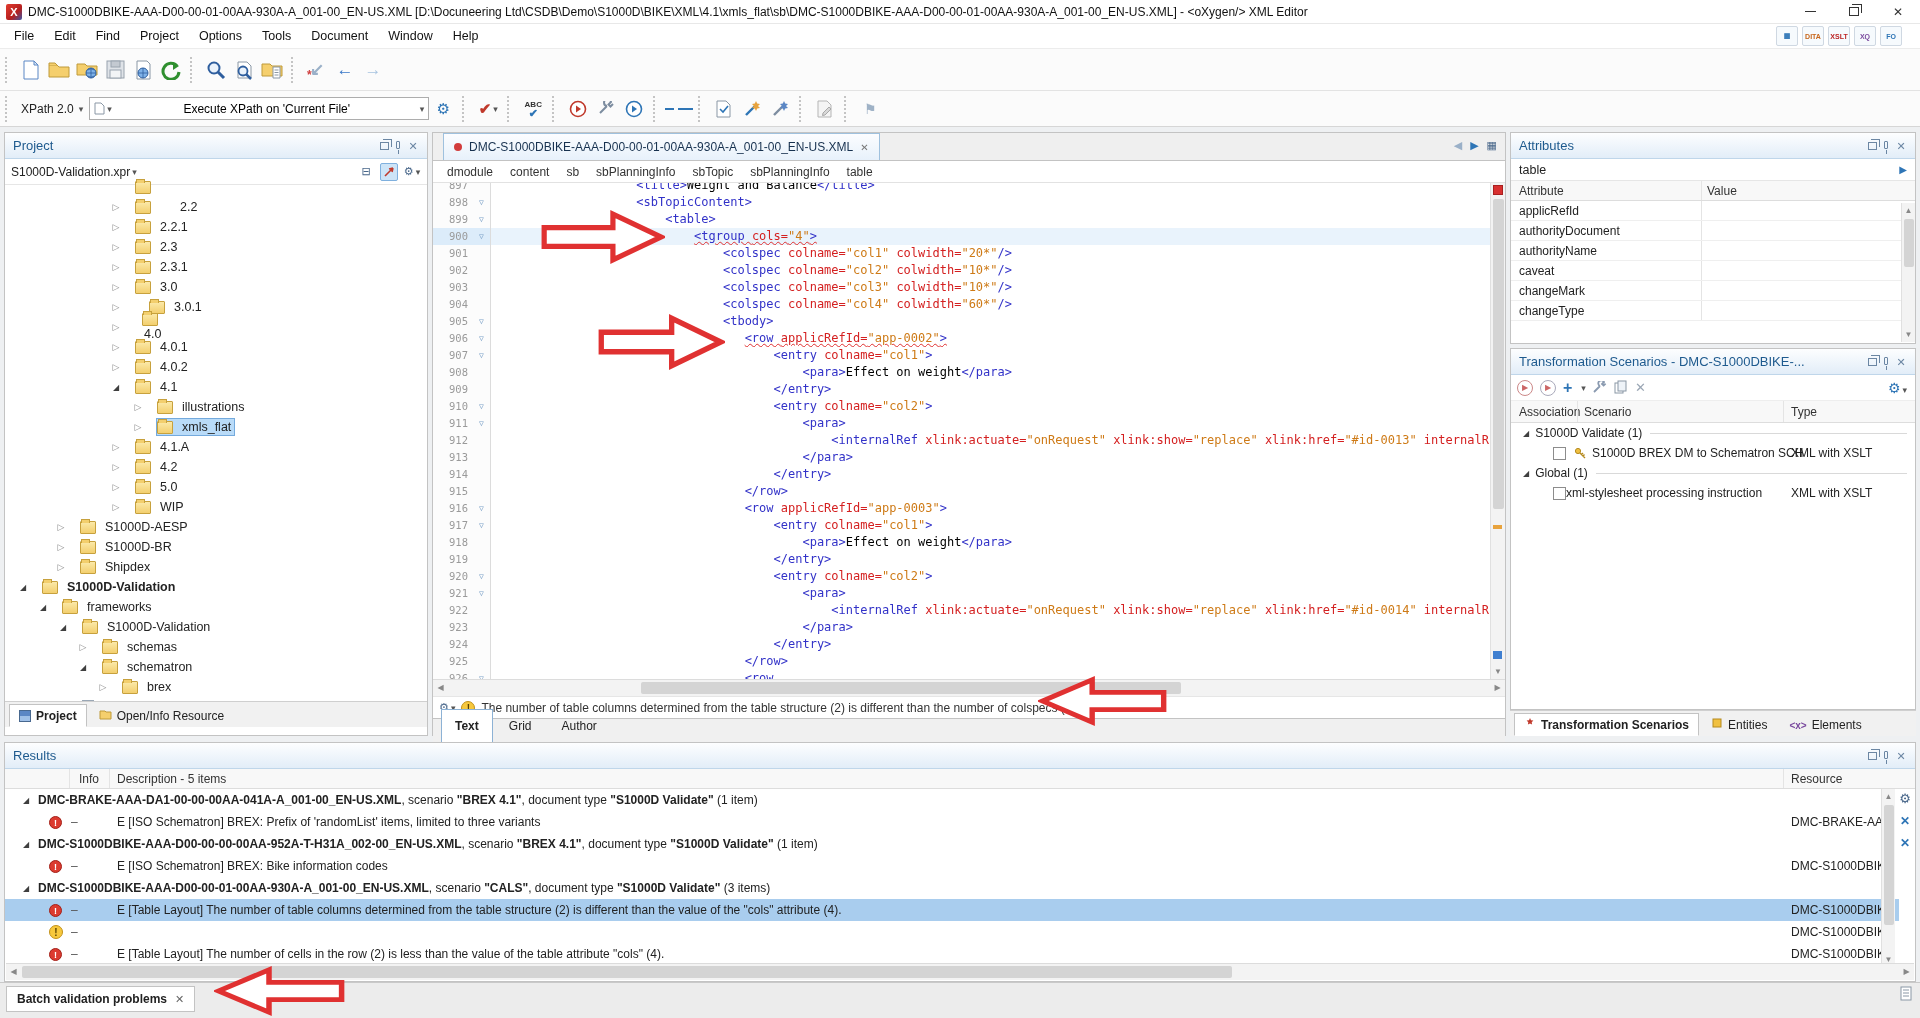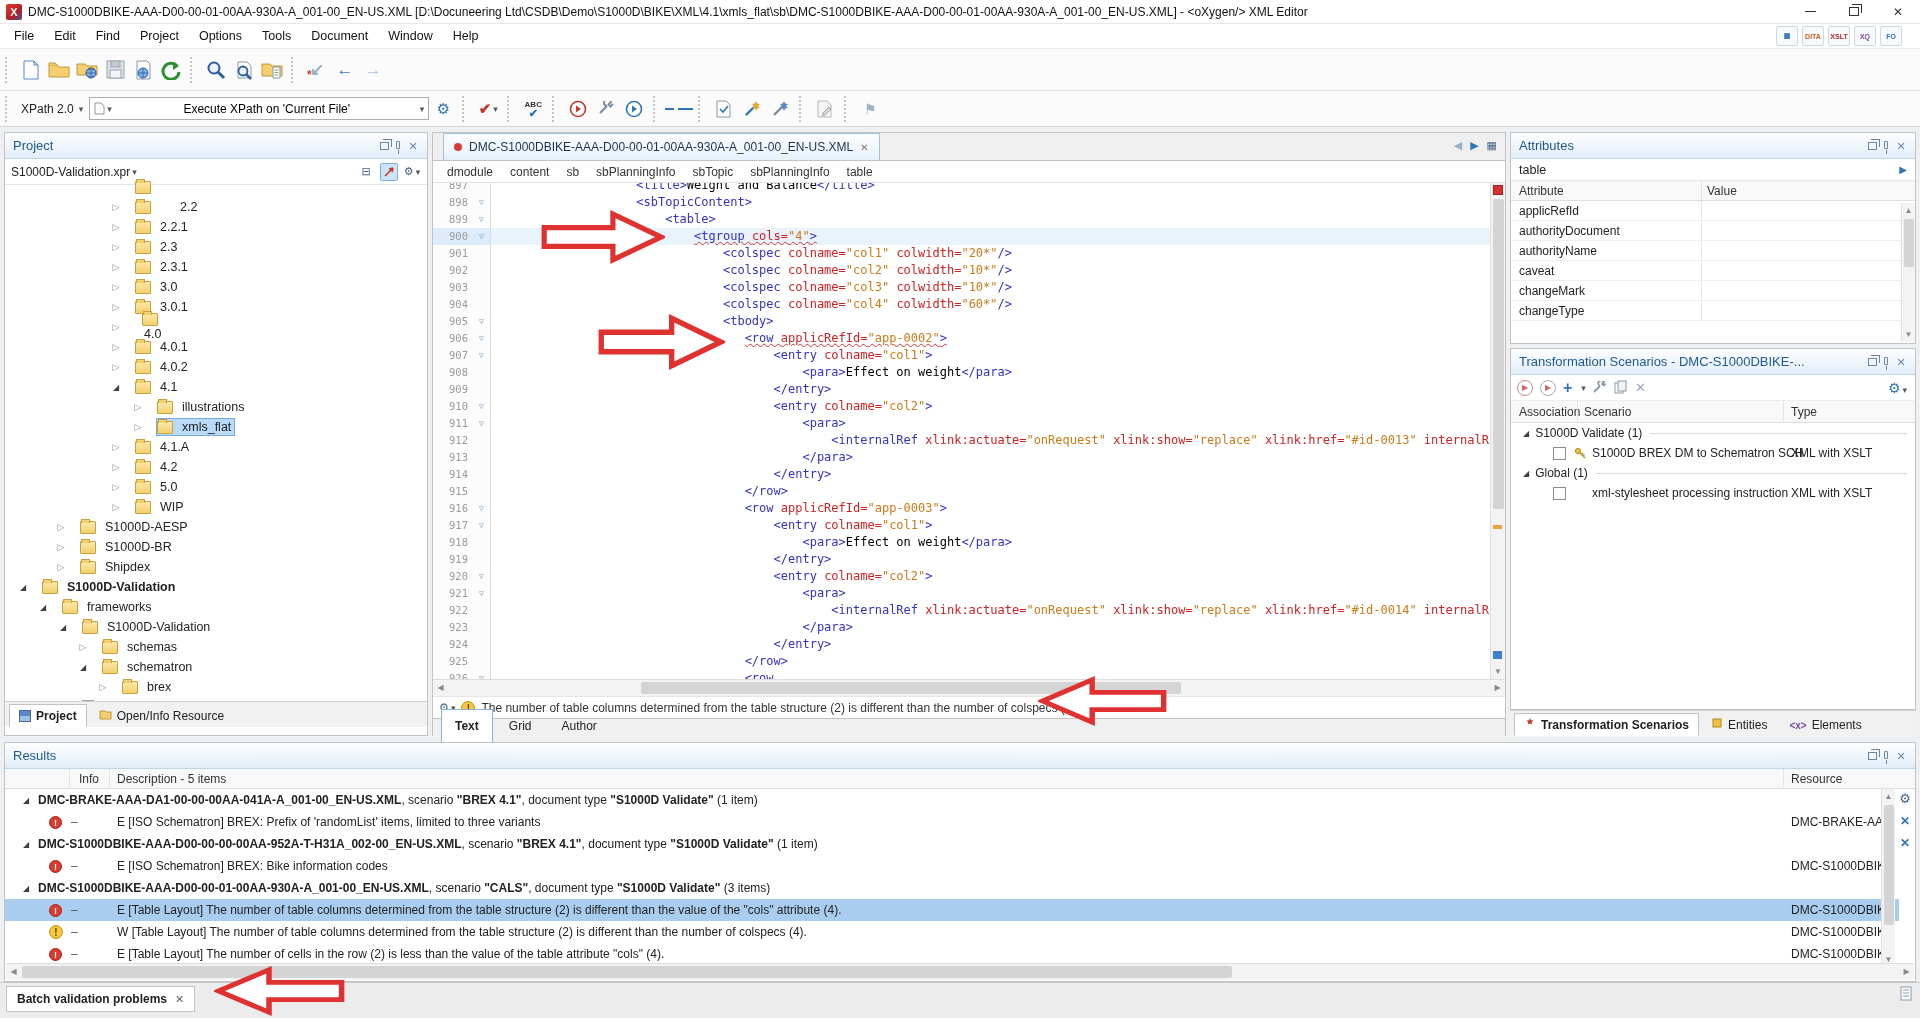--- a/index.html
+++ b/index.html
@@ -401,21 +401,21 @@
         </div>
         <div class="trow" style="top: 100px; left: 0px;">
           <span class="tarrow" style="position: absolute; left: 106px;">▷</span>
           <span style="position: absolute; left: 130px; display: flex; align-items: center;">
             <span class="fold-ic"></span>
             <span class="tlabel">3.0</span>
           </span>
         </div>
         <div class="trow" style="top: 120px; left: 0px;">
           <span class="tarrow" style="position: absolute; left: 106px;">▷</span>
-          <span style="position: absolute; left: 130px; display: flex; align-items: center; text-align: center;">
+          <span style="position: absolute; left: 144px; display: flex; align-items: center; text-align: center;">
             <span class="fold-ic"></span>
             <span class="tlabel">3.0.1</span>
           </span>
         </div>
         <div class="trow" style="top: 140px; left: 0px;">
           <span class="tarrow" style="position: absolute; left: 106px;">▷</span>
           <span style="position: absolute; left: 130px; display: flex; align-items: center; flex-direction: column;">
             <span class="fold-ic"></span>
             <span class="tlabel">4.0</span>
           </span>
@@ -745,21 +745,21 @@
           <span style="margin-left: 6px;">S1000D BREX DM to Schematron SCH</span>
           <span style="position: absolute; left: 280px;">XML with XSLT</span>
         </div>
         <div class="sc-group">
           <span style="font-size: 8px; margin: 0px 6px 0px 12px; color: rgb(63, 63, 63);">◢</span>
           <span>Global (1)</span>
           <span class="sc-rule"></span>
         </div>
         <div class="sc-group">
           <span class="cbx" style="margin-left: 42px;"></span>
-          <span style="margin-left: 26px;">xml-stylesheet processing instruction</span>
+          <span style="">xml-stylesheet processing instruction</span>
           <span style="position: absolute; left: 280px;">XML with XSLT</span>
         </div>
       </div>
   </div>
 
   <div class="tabsbar" style="position:absolute; left:1510px; top:710px; width:406px;" id="rtabs">
       <div class="btab on">
         <span><svg width="12" height="12" viewBox="0 0 12 12">
             <path d="M6 1 l1 2.2 2.4 .3 -1.7 1.7 .4 2.4 -2.1-1.1 -2.1 1.1 .4-2.4 -1.7-1.7 2.4-.3 z" fill="#c0392b"></path>
           </svg></span>
@@ -821,21 +821,20 @@
         </div>
         <div class="rrow sel" style="top: 110px;">
           <span class="icon errico">!</span>
           <span class="dash">–</span>
           <span class="dtxt">E [Table Layout] The number of table columns determined from the table structure (2) is different than the value of the "cols" attribute (4).</span>
           <span class="res">DMC-S1000DBIKE</span>
         </div>
         <div class="rrow" style="top: 132px;">
           <span class="icon warnico">!</span>
           <span class="dash">–</span>
-          <span class="dtxt">W [Table Layout] The number of table columns determined from the table structure (2) is different than the number of colspecs (4).</span>
           <span class="res">DMC-S1000DBIKE</span>
         </div>
         <div class="rrow" style="top: 154px;">
           <span class="icon errico">!</span>
           <span class="dash">–</span>
           <span class="dtxt">E [Table Layout] The number of cells in the row (2) is less than the value of the table attribute "cols" (4).</span>
           <span class="res">DMC-S1000DBIKE</span>
         </div>
       </div>
     <div class="vsb" style="position:absolute; right:20px; top:46px; height:178px; width:14px;">

